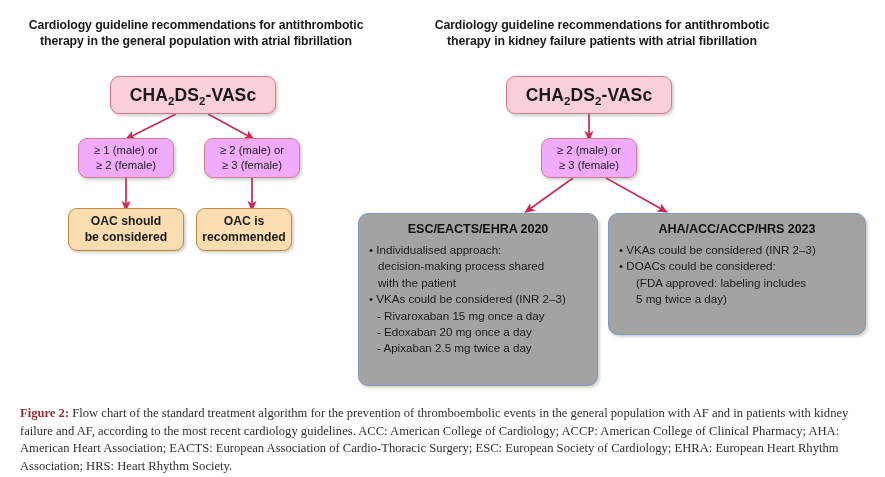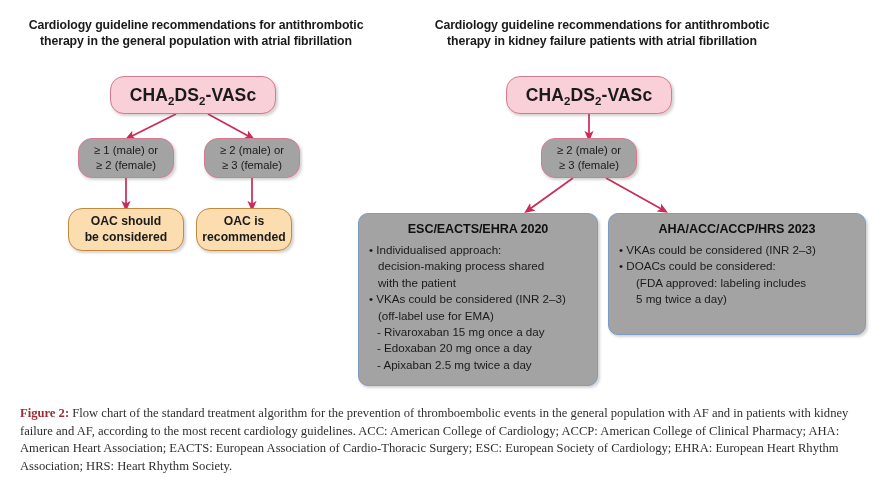--- a/index.html
+++ b/index.html
@@ -40,39 +40,39 @@
   #title-left  { left: 26px;  top: 17px; width: 340px; }
   #title-right { left: 432px; top: 17px; width: 340px; }
 
   .node {
     position: absolute;
     box-sizing: border-box;
     display: flex;
     align-items: center;
     justify-content: center;
     text-align: center;
-    border-radius: 14px;
+    border-radius: 9px;
     box-shadow: 1.5px 2px 2.5px rgba(120,110,110,0.30);
   }
   .node-pink-main {
     background: #f9cfd8;
     border: 1.6px solid #d77a90;
     font-weight: bold;
     font-size: 17.5px;
     color: #1a1a1a;
     letter-spacing: 0.1px;
   }
   .node-pink-main sub {
     font-size: 11.5px;
     vertical-align: baseline;
     position: relative;
     top: 4px;
   }
   .node-pink-dec {
-    background: #a3a3a3;
+    background: #f0abfc;
     border: 1.4px solid #d77a90;
     font-size: 11.3px;
     line-height: 15.5px;
     color: #1a1a1a;
   }
   .node-tan {
     background: #fbddb0;
     border: 1.4px solid #c08a40;
     font-weight: bold;
     font-size: 12.2px;
@@ -209,21 +209,20 @@
     </span>
   </div>
 
   <div class="node node-blue" style="left:358px; top:213px; width:240px; height:173px;">
     <div class="blue-head">ESC/EACTS/EHRA 2020</div>
     <div class="blue-body">
       <span class="bullet-li">• Individualised approach:</span>
       <span class="cont-li">decision-making process shared</span>
       <span class="cont-li">with the patient</span>
       <span class="bullet-li">• VKAs could be considered (INR 2–3)</span>
-      <span class="cont-li">(off-label use for EMA)</span>
       <span class="dash-li">- Rivaroxaban 15 mg once a day</span>
       <span class="dash-li">- Edoxaban 20 mg once a day</span>
       <span class="dash-li">- Apixaban 2.5 mg twice a day</span>
     </div>
   </div>
 
   <div class="node node-blue" style="left:608px; top:213px; width:258px; height:122px;">
     <div class="blue-head">AHA/ACC/ACCP/HRS 2023</div>
     <div class="blue-body">
       <span class="bullet-li">• VKAs could be considered (INR 2–3)</span>

